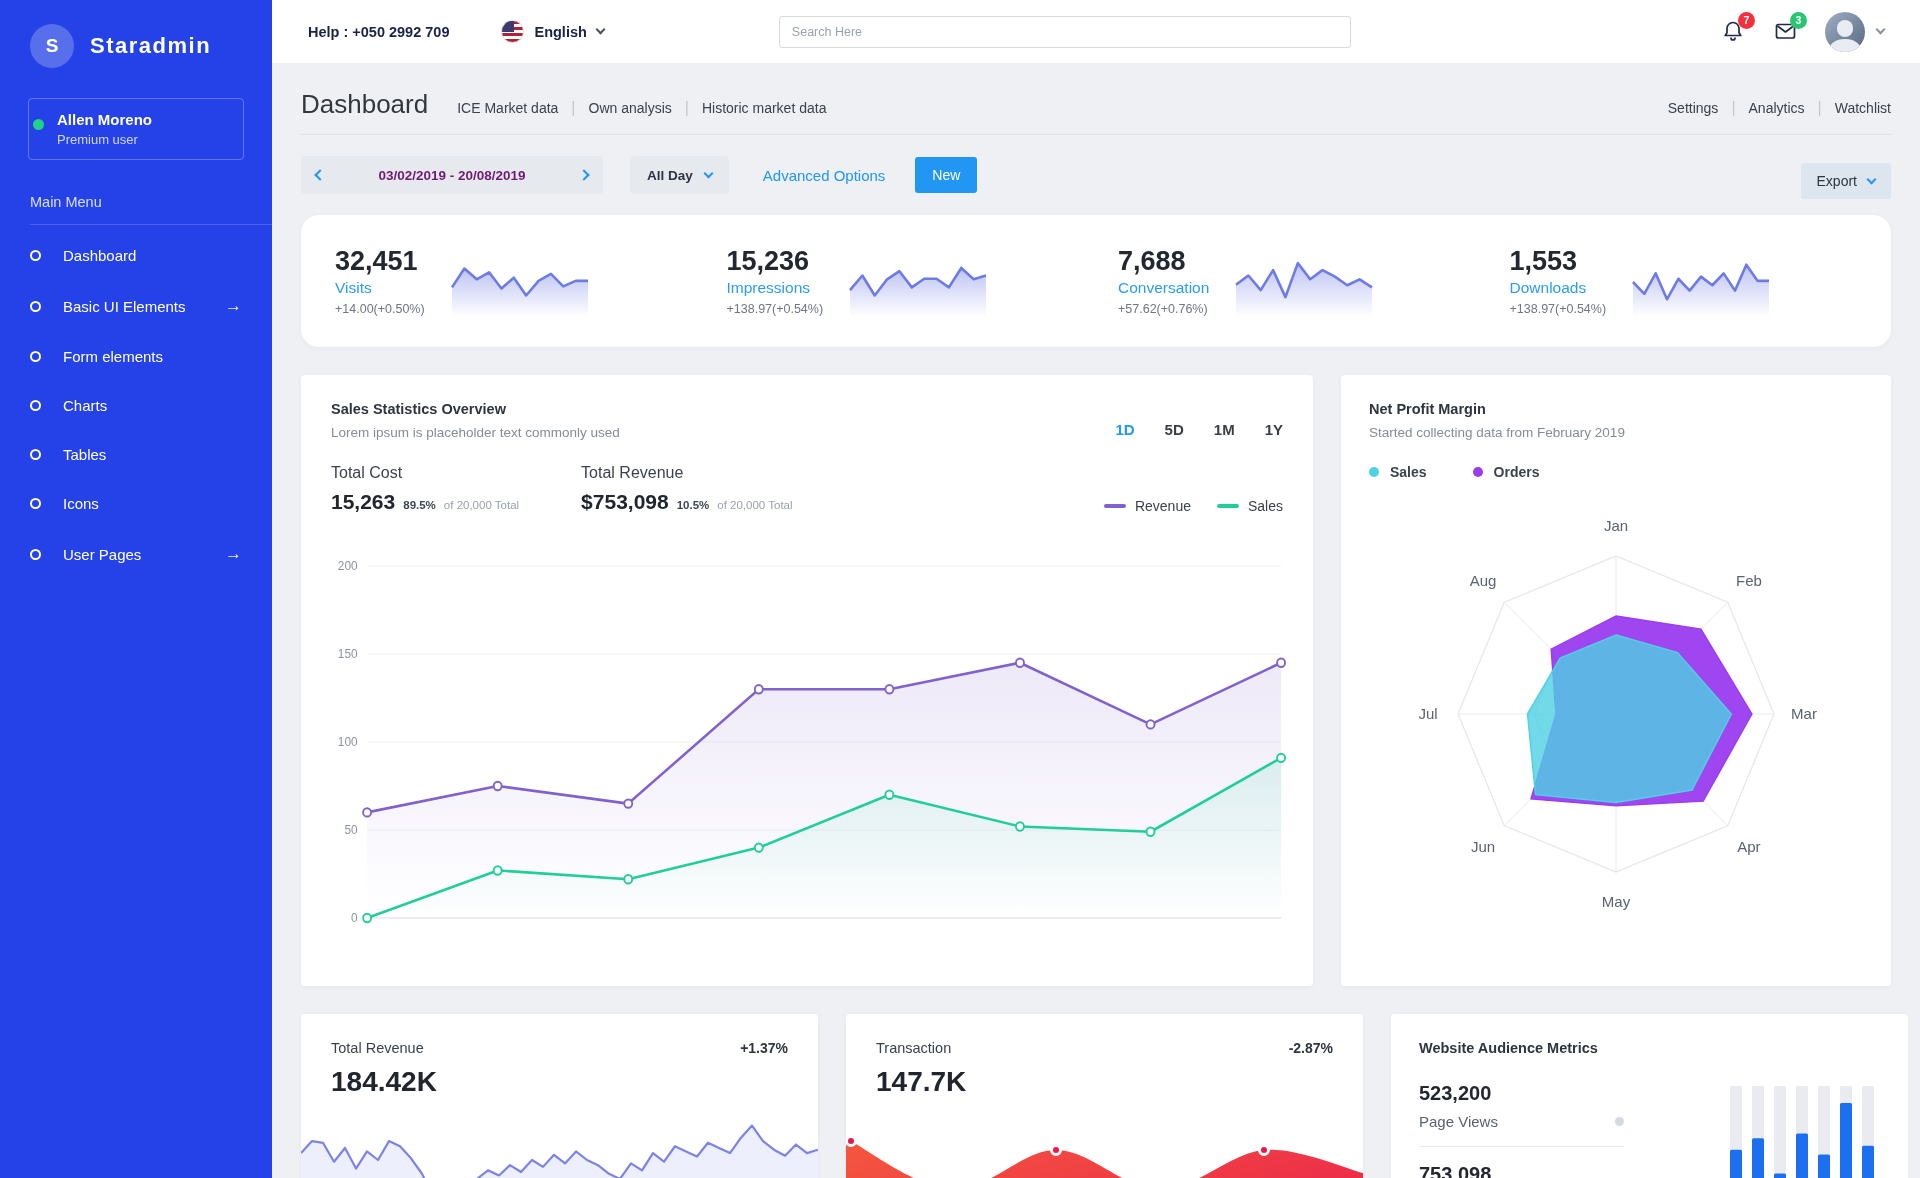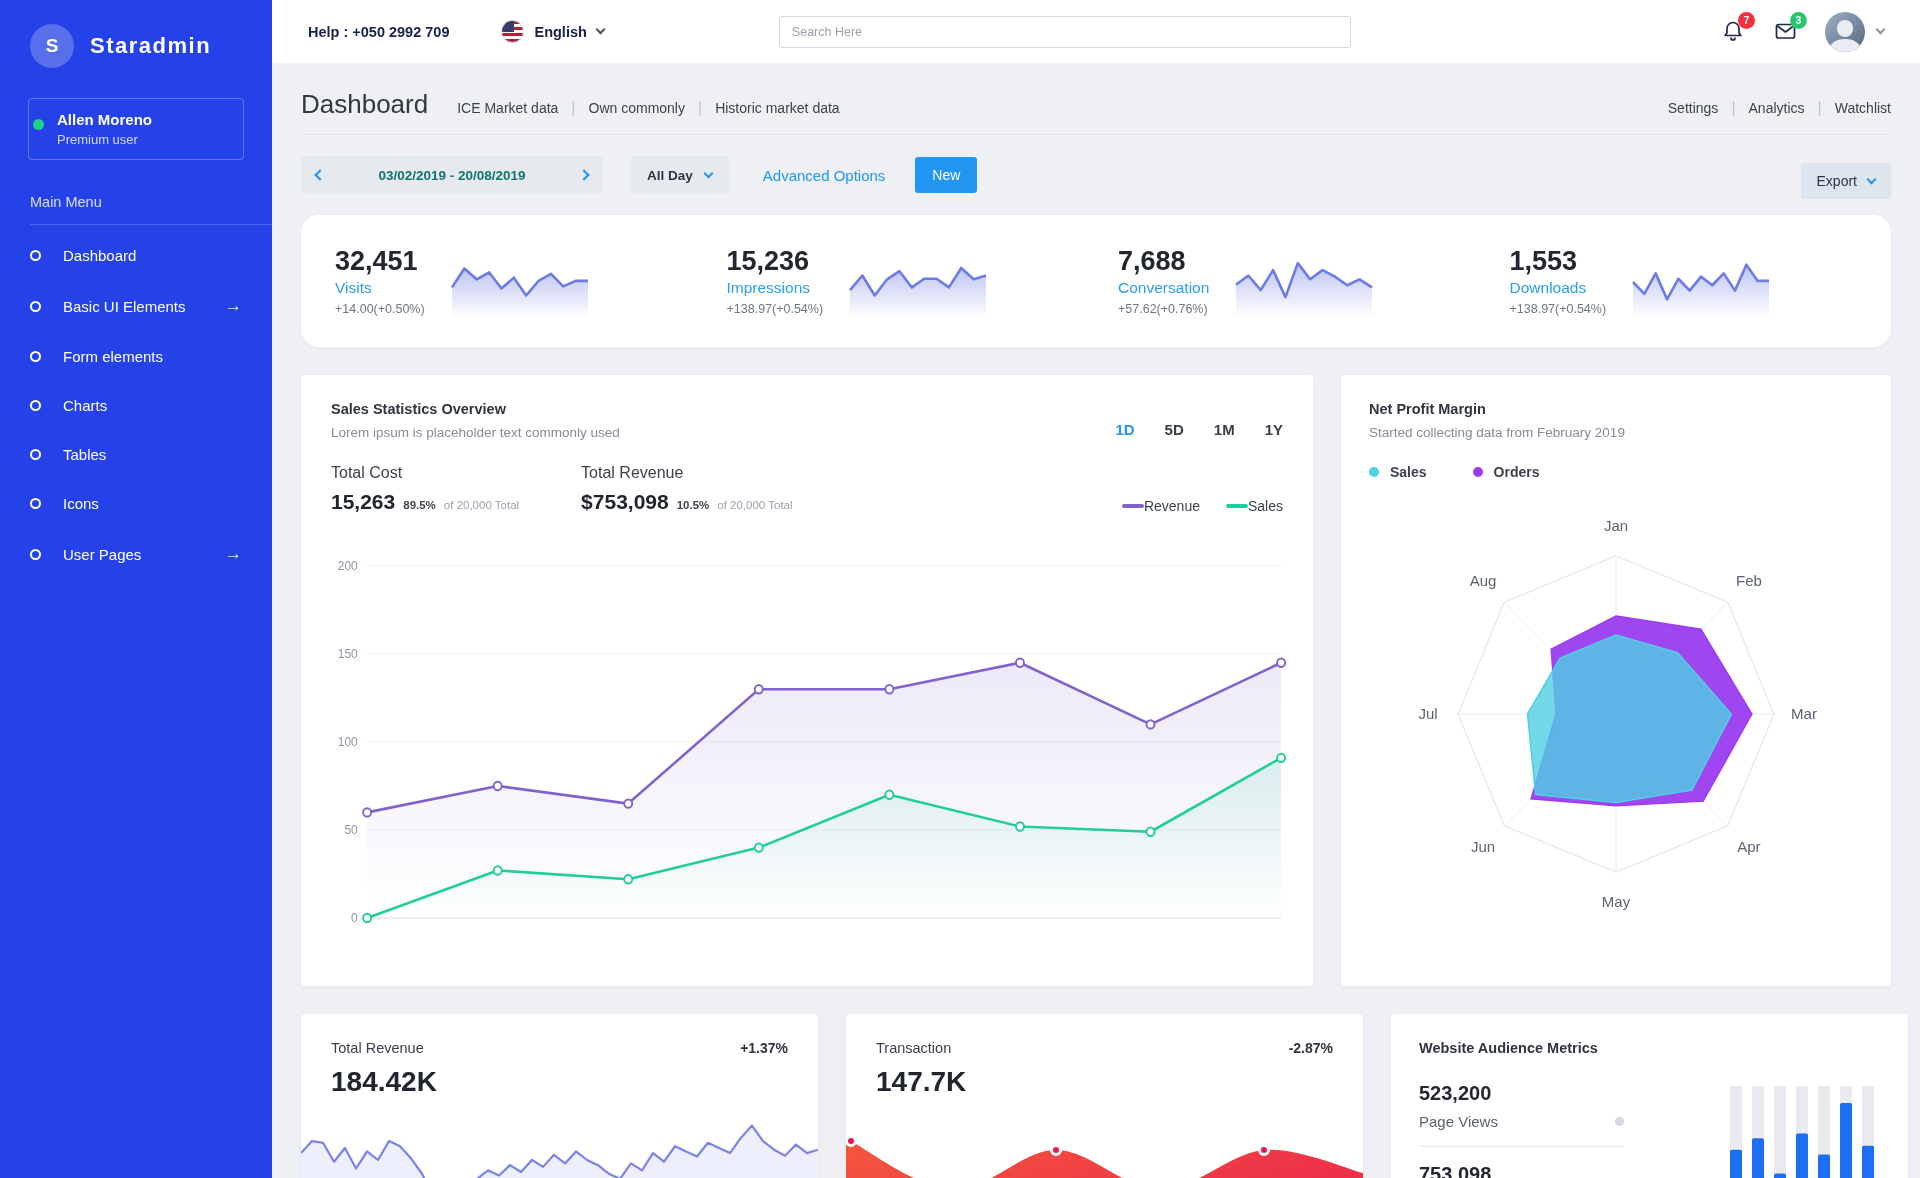--- a/index.html
+++ b/index.html
@@ -65,21 +65,21 @@
   .header-links { margin-left:16px; display:flex; align-items:baseline; }
   .hlink { font-size:14px; color:#3c424a; padding:0 13px; cursor:pointer; }
   .hsep { color:#c3c8cf; }
   .header-actions { margin-left:auto; display:flex; align-items:baseline; }
   .divider-h { border-bottom:1px solid #dfe2e7; margin-top:14px; }
 
   
   .controls-row { display:flex; align-items:center; margin-top:16px; }
   .date-picker { display:flex; align-items:center; justify-content:space-between; width:302px; height:38px;
     background:#e6eaef; border-radius:4px; padding:0 15px; cursor:pointer; }
-  .date-text { font-size:13.5px; font-weight:bold; color:#0f766e; }
+  .date-text { font-size:13.5px; font-weight:bold; color:#701a75; }
   .chev { width:8px; height:8px; border-right:2px solid #2196f3; border-bottom:2px solid #2196f3; }
   .chev.left { transform:rotate(135deg); }
   .chev.right { transform:rotate(-45deg); }
   .all-day { display:flex; align-items:center; gap:12px; margin-left:27px; height:38px; background:#e6eaef;
     border-radius:4px; padding:0 17px; font-size:13.5px; font-weight:bold; color:#2d3340; cursor:pointer; }
   .advanced-link { margin-left:34px; font-size:15px; color:#2196f3; cursor:pointer; }
   .new-btn { margin-left:30px; background:#2196f3; color:#fff; border:none; border-radius:3px;
     font-size:14px; font-family:inherit; padding:10px 17px; cursor:pointer; }
   .export-btn { margin-left:auto; display:flex; align-items:center; gap:11px; background:#dde6ee; border:none;
     border-radius:3px; font-size:14px; font-family:inherit; color:#2d3340; padding:10px 16px; cursor:pointer;margin-top:12px; }
@@ -103,21 +103,21 @@
   .rtab { font-size:15px; font-weight:bold; color:#3a3f47; cursor:pointer; }
   .rtab.active { color:#2196f3; }
   .totals-row { display:flex; margin-top:24px; align-items:flex-end; }
   .total-block { margin-right:62px; }
   .total-label { font-size:16px; color:#3c424c; }
   .total-line { display:flex; align-items:baseline; gap:8px; margin-top:8px; }
   .total-value { font-size:21px; font-weight:bold; color:#20252e; }
   .total-pct { font-size:11.5px; font-weight:bold; color:#3f4550; }
   .total-suffix { font-size:11.5px; color:#9aa1ac; }
   .line-legend { margin-left:auto; display:flex; gap:26px; align-items:center; }
-  .legend-item { display:flex; align-items:center; }
+  .legend-item { display:flex; align-items:center; gap:9px; }
   .legend-swatch { width:22px; height:4px; border-radius:2px; }
   .legend-label { font-size:14px; color:#3c424c; }
   .main-chart { width:100%; height:405px; margin-top:26px; }
 
   
   .net-card { width:550px; flex-shrink:0; height:611px; padding:26px 28px; }
   .dot-legend { display:flex; gap:46px; margin-top:24px; }
   .dot-legend .legend-item { gap:11px; }
   .legend-dot { width:10px; height:10px; border-radius:50%; }
   .dot-legend .legend-label { font-weight:bold; }
@@ -240,21 +240,21 @@
       </div>
     </header>
 
     <div class="content">
 
       <div class="header-row">
         <h1 class="page-title">Dashboard</h1>
         <div class="header-links">
           <span class="hlink">ICE Market data</span>
           <span class="hsep">|</span>
-          <span class="hlink">Own commonly</span>
+          <span class="hlink">Own analysis</span>
           <span class="hsep">|</span>
           <span class="hlink">Historic market data</span>
         </div>
         <div class="header-actions">
           <span class="hlink">Settings</span>
           <span class="hsep">|</span>
           <span class="hlink">Analytics</span>
           <span class="hsep">|</span>
           <span class="hlink" style="padding-right:0;">Watchlist</span>
         </div>

